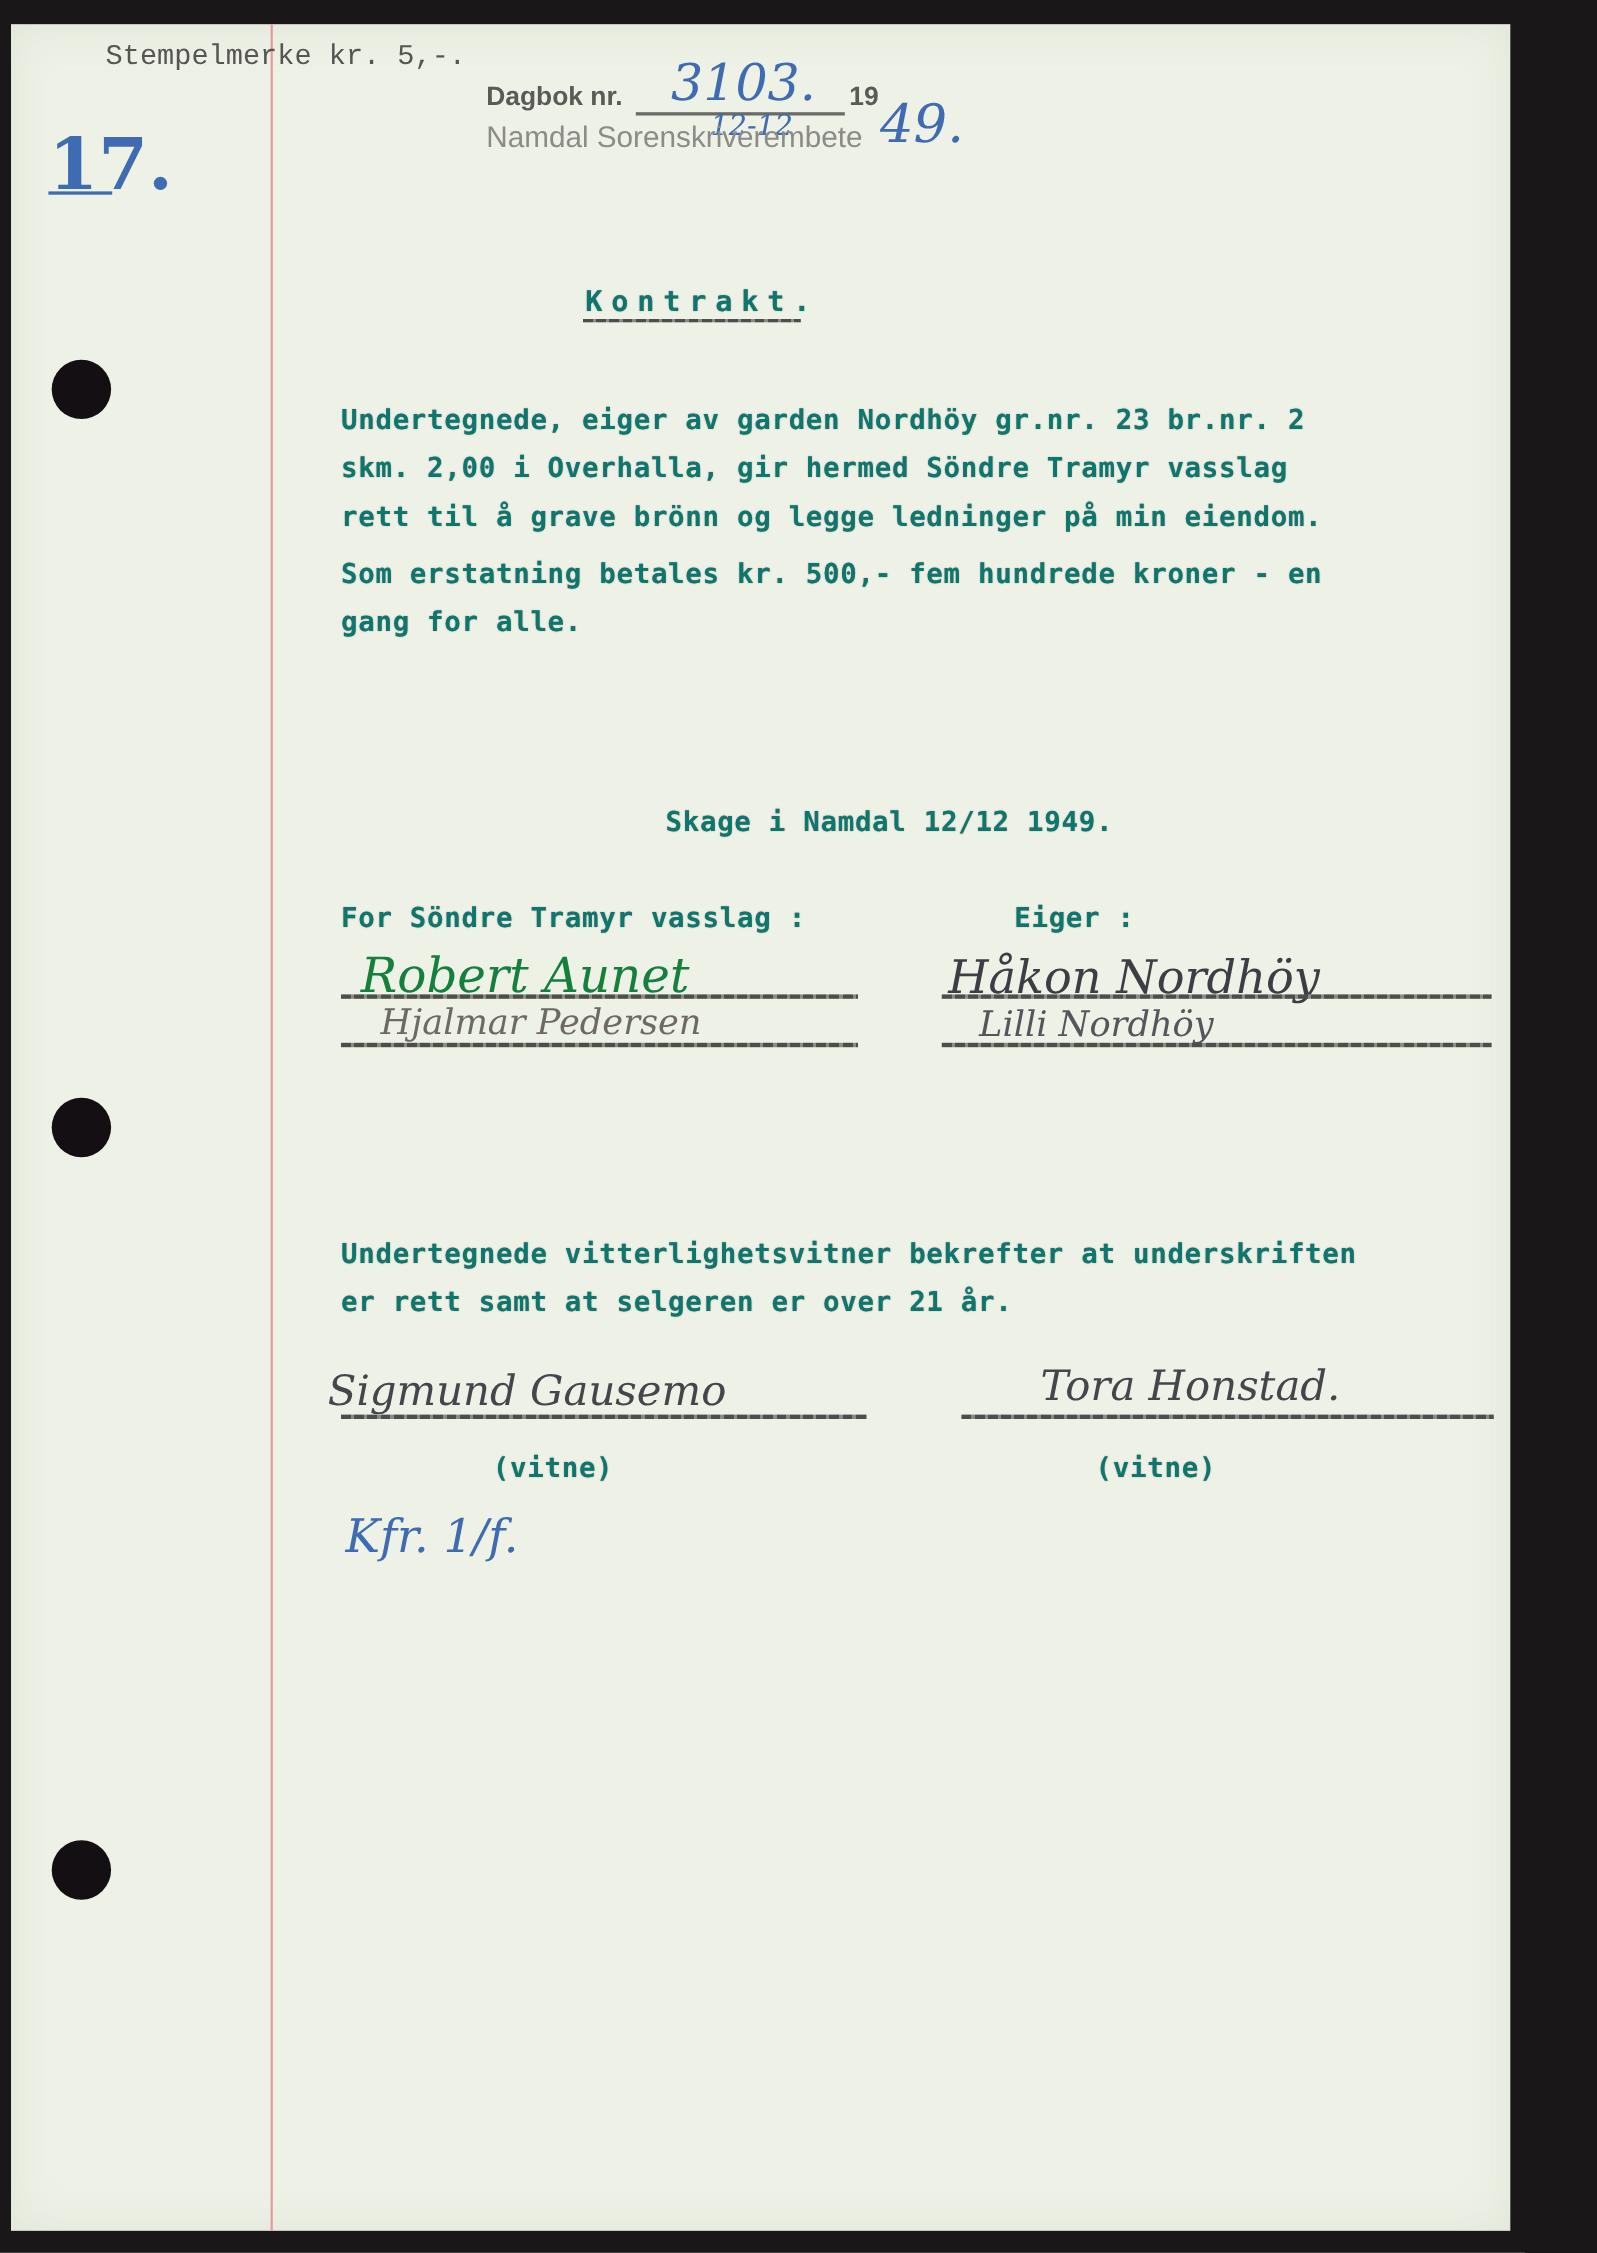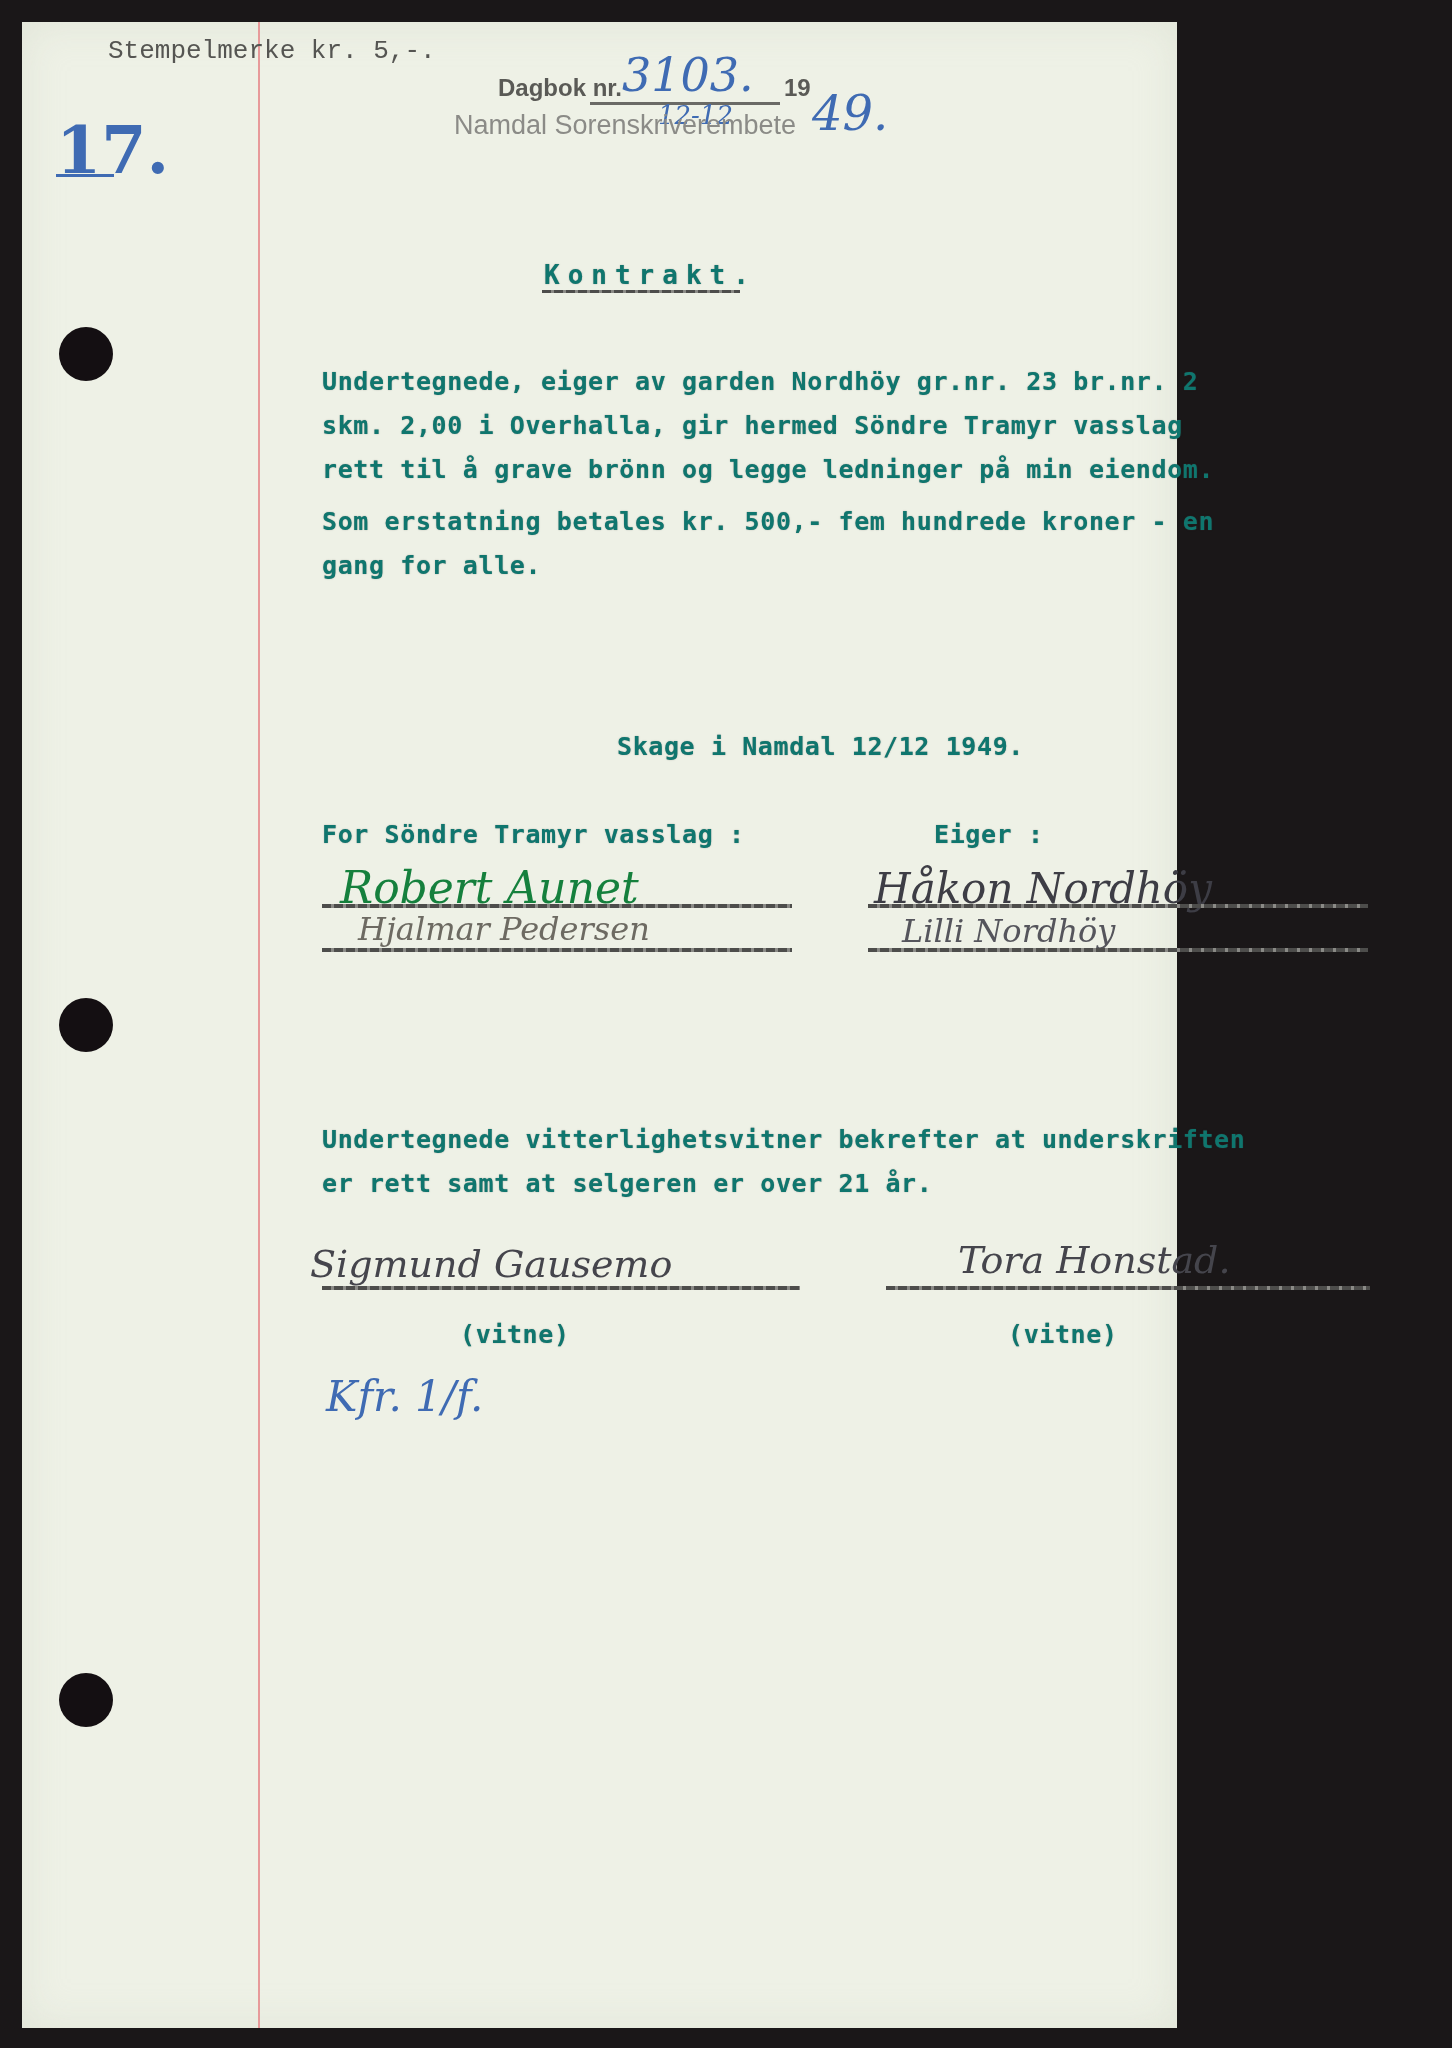--- a/index.html
+++ b/index.html
@@ -2,22 +2,22 @@
 <html><head>
 <meta charset="utf-8">
 <style>
   html, body { margin: 0; padding: 0; }
   body {
     width: 1452px; height: 2048px;
     background: #1a1718;
     position: relative; overflow: hidden;
   }
   .paper {
-    position: absolute; left: 22px; top: 22px;
-    width: 1155px; height: 2006px;
+    position: absolute; left: 10px; top: 22px;
+    width: 1363px; height: 2006px;
     background: #eef1e6;
     box-shadow: inset 0 0 40px rgba(200,205,190,0.35);
   }
   .margin-line {
     position: absolute; left: 236px; top: 0; width: 2px; height: 100%;
     background: #e79a9a;
   }
   .hole {
     position: absolute; width: 54px; height: 54px; border-radius: 50%;
     background: #140f12;
@@ -66,21 +66,21 @@
   <div class="hole" style="left:37px; top:305px;"></div>
   <div class="hole" style="left:37px; top:976px;"></div>
   <div class="hole" style="left:37px; top:1651px;"></div>
 
   <div class="stamp-text" style="left:86px; top:14px; font-size:26px; color:#555552;">Stempelmerke kr. 5,-.</div>
 
   <div class="ink" style="left:34px; top:90px; font-size:65px; font-style:normal; font-weight:bold;">17.</div>
   <div style="position:absolute; left:34px; top:152px; width:58px; height:3px; background:#3f6bb3;"></div>
 
   <div>
-    <span class="stamp-text" style="left:432px; top:52px; font-family:'Liberation Sans',sans-serif; font-weight:bold; font-size:24px; color:#5a5a56;margin-left:44px;">Dagbok nr.</span>
+    <span class="stamp-text" style="left:432px; top:52px; font-family:'Liberation Sans',sans-serif; font-weight:bold; font-size:24px; color:#5a5a56;">Dagbok nr.</span>
     <span class="ink" style="left:600px; top:26px; font-size:46px;">3103.</span>
     <div style="position:absolute; left:568px; top:80px; width:190px; height:3px; background:#6a6a66;"></div>
     <span class="stamp-text" style="left:762px; top:52px; font-family:'Liberation Sans',sans-serif; font-weight:bold; font-size:24px; color:#5a5a56;">19</span>
     <span class="ink" style="left:790px; top:28px; font-size:48px;margin-top:35px;">49.</span>
     <span class="ink" style="left:636px; top:78px; font-size:26px;">12-12</span>
     <span class="stamp-text" style="left:432px; top:88px; font-family:'Liberation Sans',sans-serif; font-size:27px; color:#8b8b87;">Namdal Sorenskriverembete</span>
   </div>
 
   <div class="typed" style="left:522px; top:238px; letter-spacing:8px; font-size:26px;">Kontrakt.</div>
   <div class="dotline" style="left:520px; top:268px; width:198px; height:3px;"></div>

